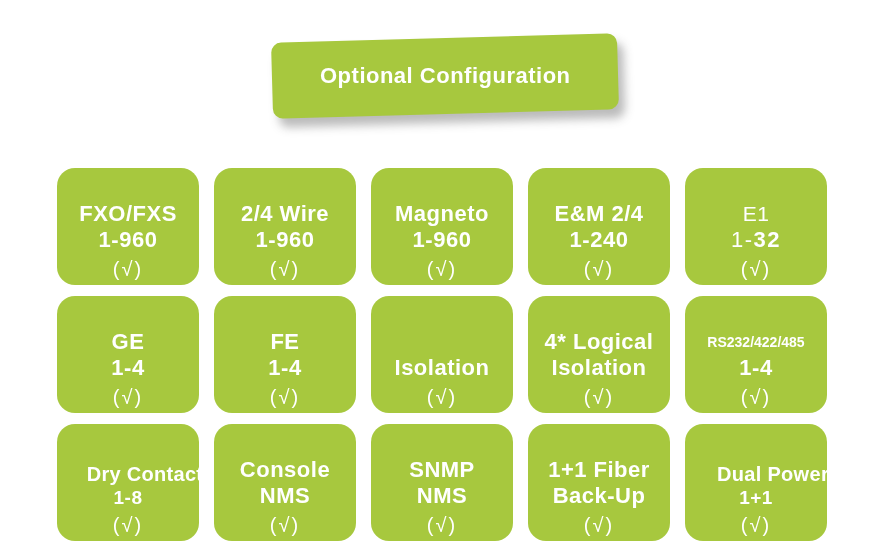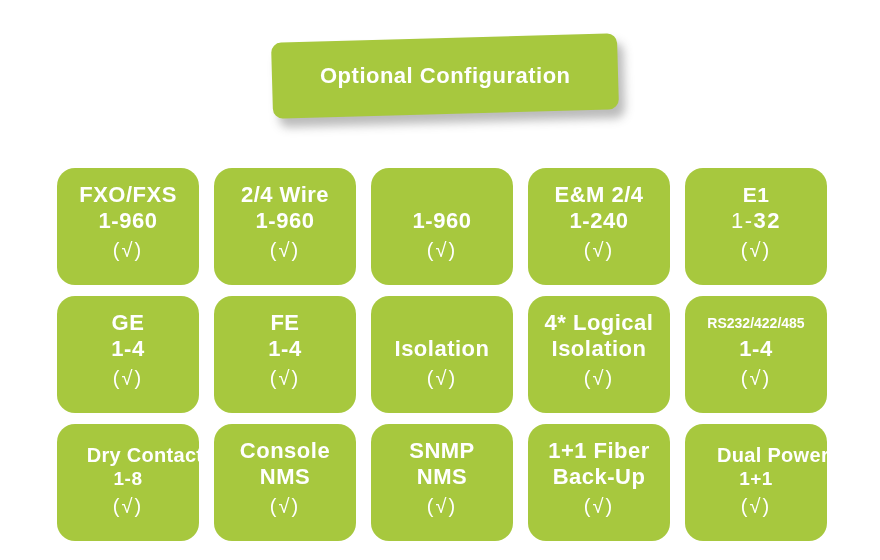--- a/index.html
+++ b/index.html
@@ -30,31 +30,31 @@
     grid-auto-rows:117px;
     column-gap:15px;row-gap:11px;
   }
   .cell{
     background:var(--green,#a7c83e);
     border-radius:18px;
     color:#ffffff;
     display:flex;flex-direction:column;justify-content:flex-end;align-items:center;
     text-align:center;
     box-sizing:border-box;
-    padding:0 3px 21px;
+    padding:0 3px 2px;
   }
   .l1,.l2{
     font-size:22px;font-weight:bold;line-height:26px;letter-spacing:0.5px;
     white-space:nowrap;
   }
   .check{
     font-size:20px;font-weight:400;line-height:27px;
     letter-spacing:2px;margin-top:3px;
   }
-  .e1 .l1{font-weight:700;font-size:21px;}
+  .e1 .l1{font-weight:400;font-size:21px;}
   .e1 .l2a{font-weight:400;}
   .e1 .l2{letter-spacing:1.5px;}
   .rs .l1{font-size:14px;letter-spacing:0;}
   .dry .l1,.dual .l1{font-size:20px;letter-spacing:0.3px;line-height:24px;margin-left:34px;}
   .dry .l2,.dual .l2{font-size:19px;line-height:23px;}
 </style>
 </head>
 <body>
 
 <div class="stage">
@@ -71,20 +71,21 @@
       </div>
       <div class="cell">
         <div class="main">
           <div class="l1">2/4 Wire</div>
           <div class="l2">1-960</div>
         </div>
         <div class="check">(√)</div>
       </div>
       <div class="cell">
         <div class="main">
+          <div class="l1">Magneto</div>
           <div class="l2">1-960</div>
         </div>
         <div class="check">(√)</div>
       </div>
       <div class="cell">
         <div class="main">
           <div class="l1">E&amp;M 2/4</div>
           <div class="l2">1-240</div>
         </div>
         <div class="check">(√)</div>

